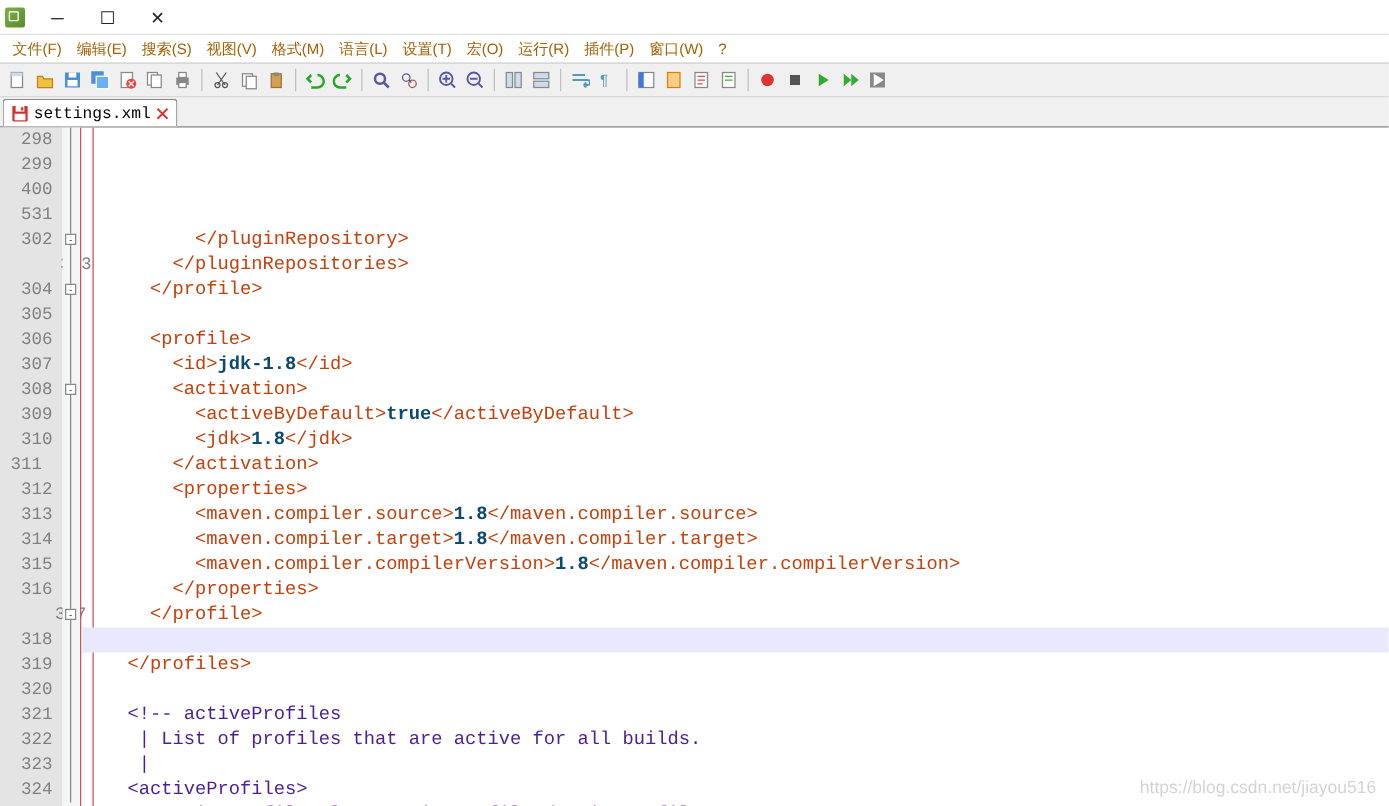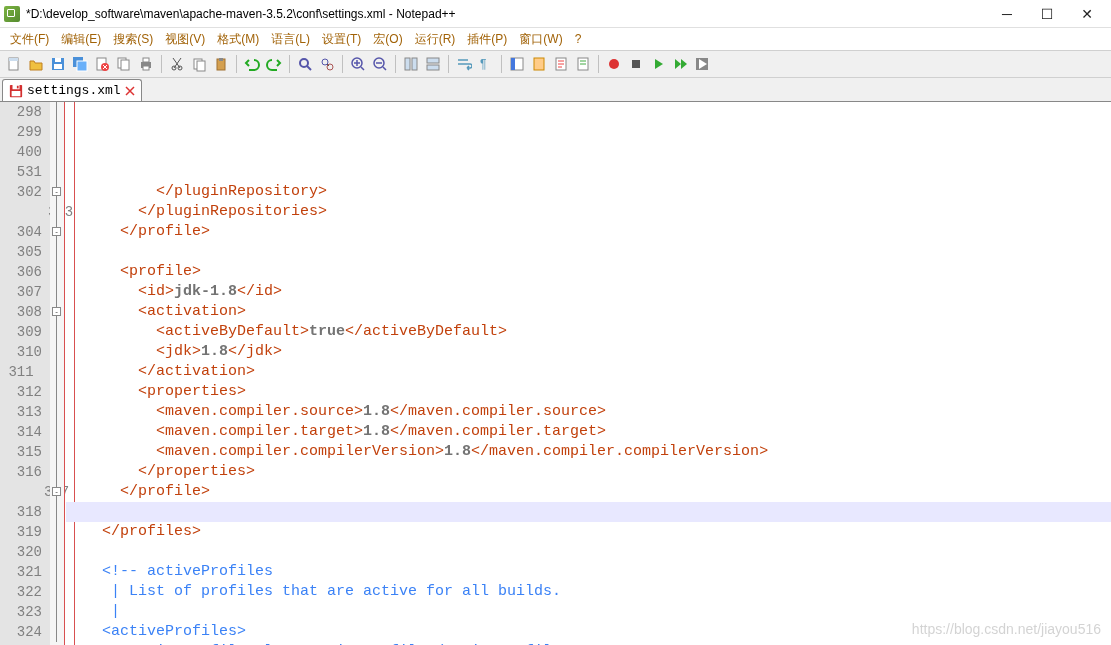--- a/index.html
+++ b/index.html
@@ -31,31 +31,30 @@
 .fold-box { position: absolute; left: 2px; width: 9px; height: 9px; border: 1px solid #888; background: #fff; font-size: 8px; line-height: 7px; text-align: center; color: #333; cursor: pointer; }
 .fold-line { position: absolute; left: 6px; width: 1px; background: #888; }
 .code { flex: 1; font-family: Consolas, "Courier New", monospace; font-size: 15px; line-height: 20px; white-space: pre; overflow: hidden; padding-left: 2px; position: relative; }
 .code-line { height: 20px; position: relative; }
 .code-line.hl { background: #e8e8ff; }
 .margin-line { position: absolute; top: 0; bottom: 0; width: 1px; background: #d85050; }
 .ml1 { left: 0px; }
 .ml2 { left: 10px; }
 
 .tag { color: #c2410c; }
-.val { color: #737373; font-weight: bold; }
-.cmt { color: #3b82f6; }
+.val { color: #0c4a6e; font-weight: bold; }
+.cmt { color: #4c1d95; }
 
 .watermark { position: absolute; right: 10px; bottom: 8px; color: rgba(128,128,128,0.35); font-size: 14px; font-family: Arial; }
 </style>
 </head>
 <body>
 
 <div class="title-bar">
   <div class="app-icon"></div>
-  <div class="title-text">*D:\develop_software\maven\apache-maven-3.5.2\conf\settings.xml - Notepad++</div>
   <div class="win-controls">
     <div class="win-btn">─</div>
     <div class="win-btn">☐</div>
     <div class="win-btn close">✕</div>
   </div>
 </div>
 
 <div class="menu-bar" id="menu-bar">
     <div class="menu-item">文件(F)</div>
     <div class="menu-item">编辑(E)</div>

